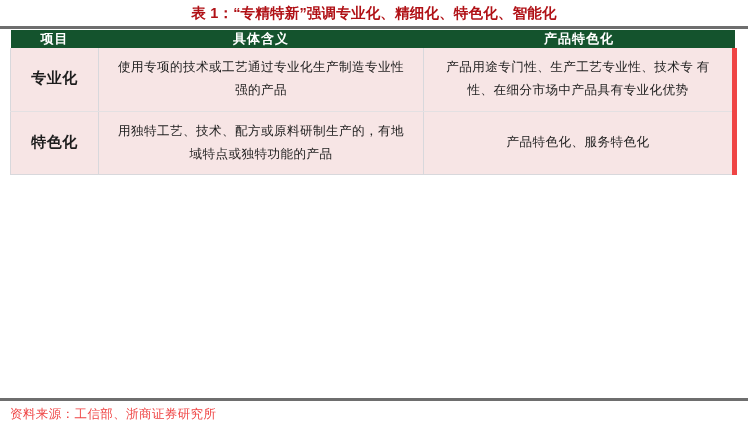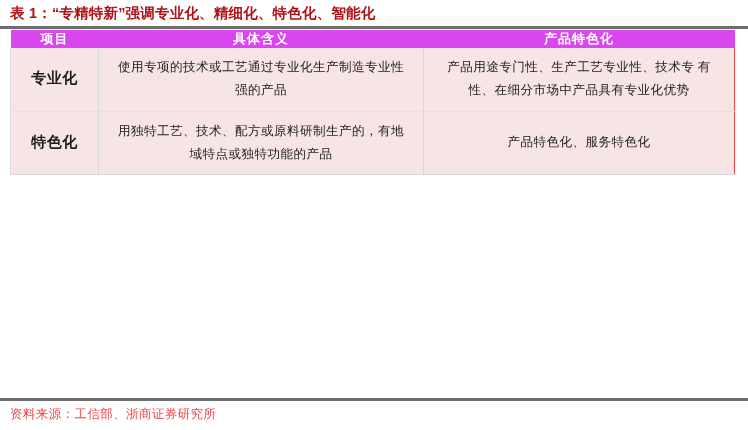--- a/index.html
+++ b/index.html
@@ -22,20 +22,21 @@
 
   
   .title-bar {
     position: absolute;
     left: 10px;
     top: 1px;
     width: 728px;
     height: 24px;
     display: flex;
     align-items: center;
+    justify-content: center;
   }
   .title-text {
     font-family: "Liberation Sans", "DejaVu Sans", sans-serif;
     font-size: 14.5px;
     font-weight: bold;
     color: #B01116;
     letter-spacing: 0.2px;
     white-space: nowrap;
   }
 
@@ -59,21 +60,21 @@
   table.main {
     width: 724px;
     border-collapse: collapse;
     table-layout: fixed;
   }
   table.main col.c1 { width: 88px; }
   table.main col.c2 { width: 325px; }
   table.main col.c3 { width: 311px; }
 
   thead th {
-    background: #d946ef;
+    background: #14532d;
     color: #ffffff;
     font-family: "Liberation Serif", "DejaVu Serif", serif;
     font-weight: bold;
     font-size: 13px;
     height: 17px;
     padding: 0;
     text-align: center;
     vertical-align: middle;
     border: none;
     letter-spacing: 1px;
@@ -103,21 +104,21 @@
   }
   tbody td.desc-cell,
   tbody td.feat-cell {
     letter-spacing: 0.4px;
     margin-top: 36px;
   }
 
   tbody tr:first-child td { border-top: none; }
   tbody tr:last-child td { border-bottom: 1px solid #D8D8DC; }
   tbody td:first-child { border-left: 1px solid #D8D8DC; }
-  tbody td:last-child { border-right: 1px solid #ef4444; }
+  tbody td:last-child { border-right: 5px solid #ef4444; }
 
   
   .bottom-rule {
     position: absolute;
     left: 0px;
     top: 398px;
     width: 748px;
     height: 3px;
     background: #6E6E6E;
   }

